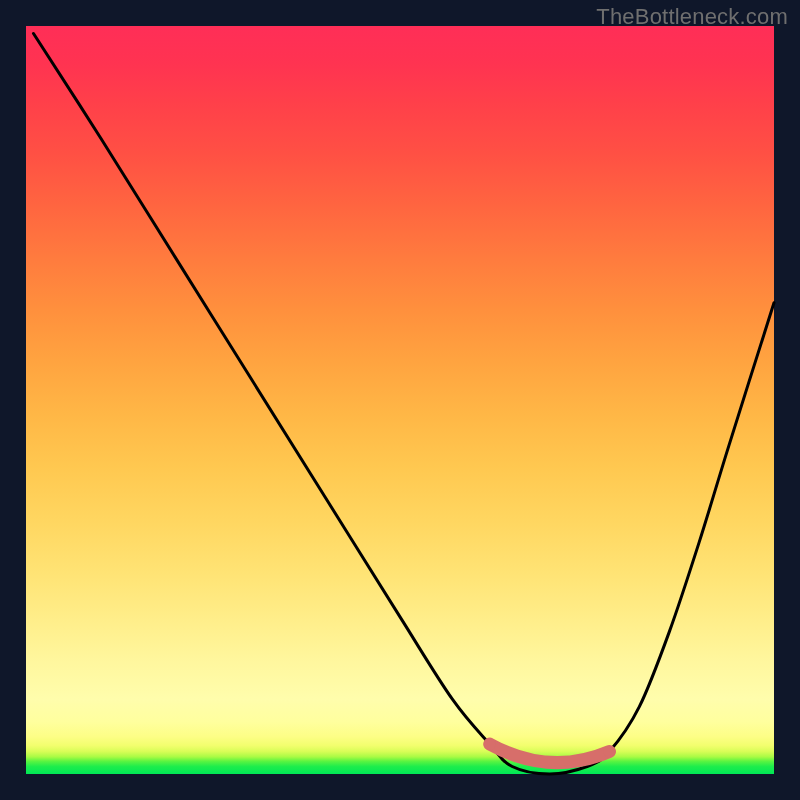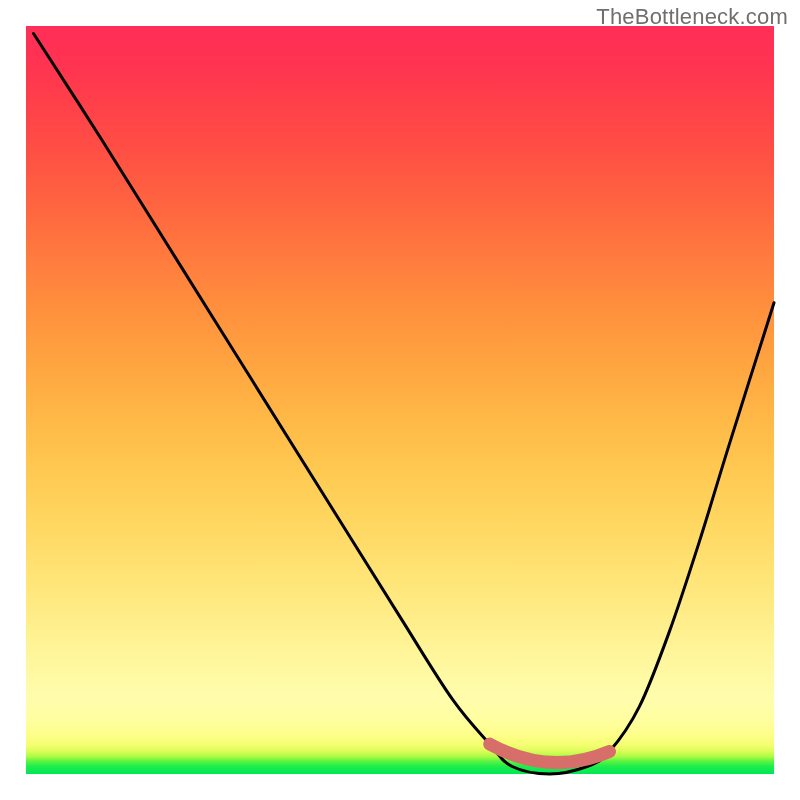--- a/index.html
+++ b/index.html
@@ -10,21 +10,21 @@
     background: #000;
     overflow: hidden;
     font-family: Arial, Helvetica, sans-serif;
   }
   .frame {
     position: absolute;
     left: 0;
     top: 0;
     width: 800px;
     height: 800px;
-    background: #ffffff;
+    background: #0f172a;
   }
   .plot {
     position: absolute;
     left: 26px;
     top: 26px;
     width: 748px;
     height: 748px;
     background: linear-gradient(
       to top,
       #00e756 0%,

